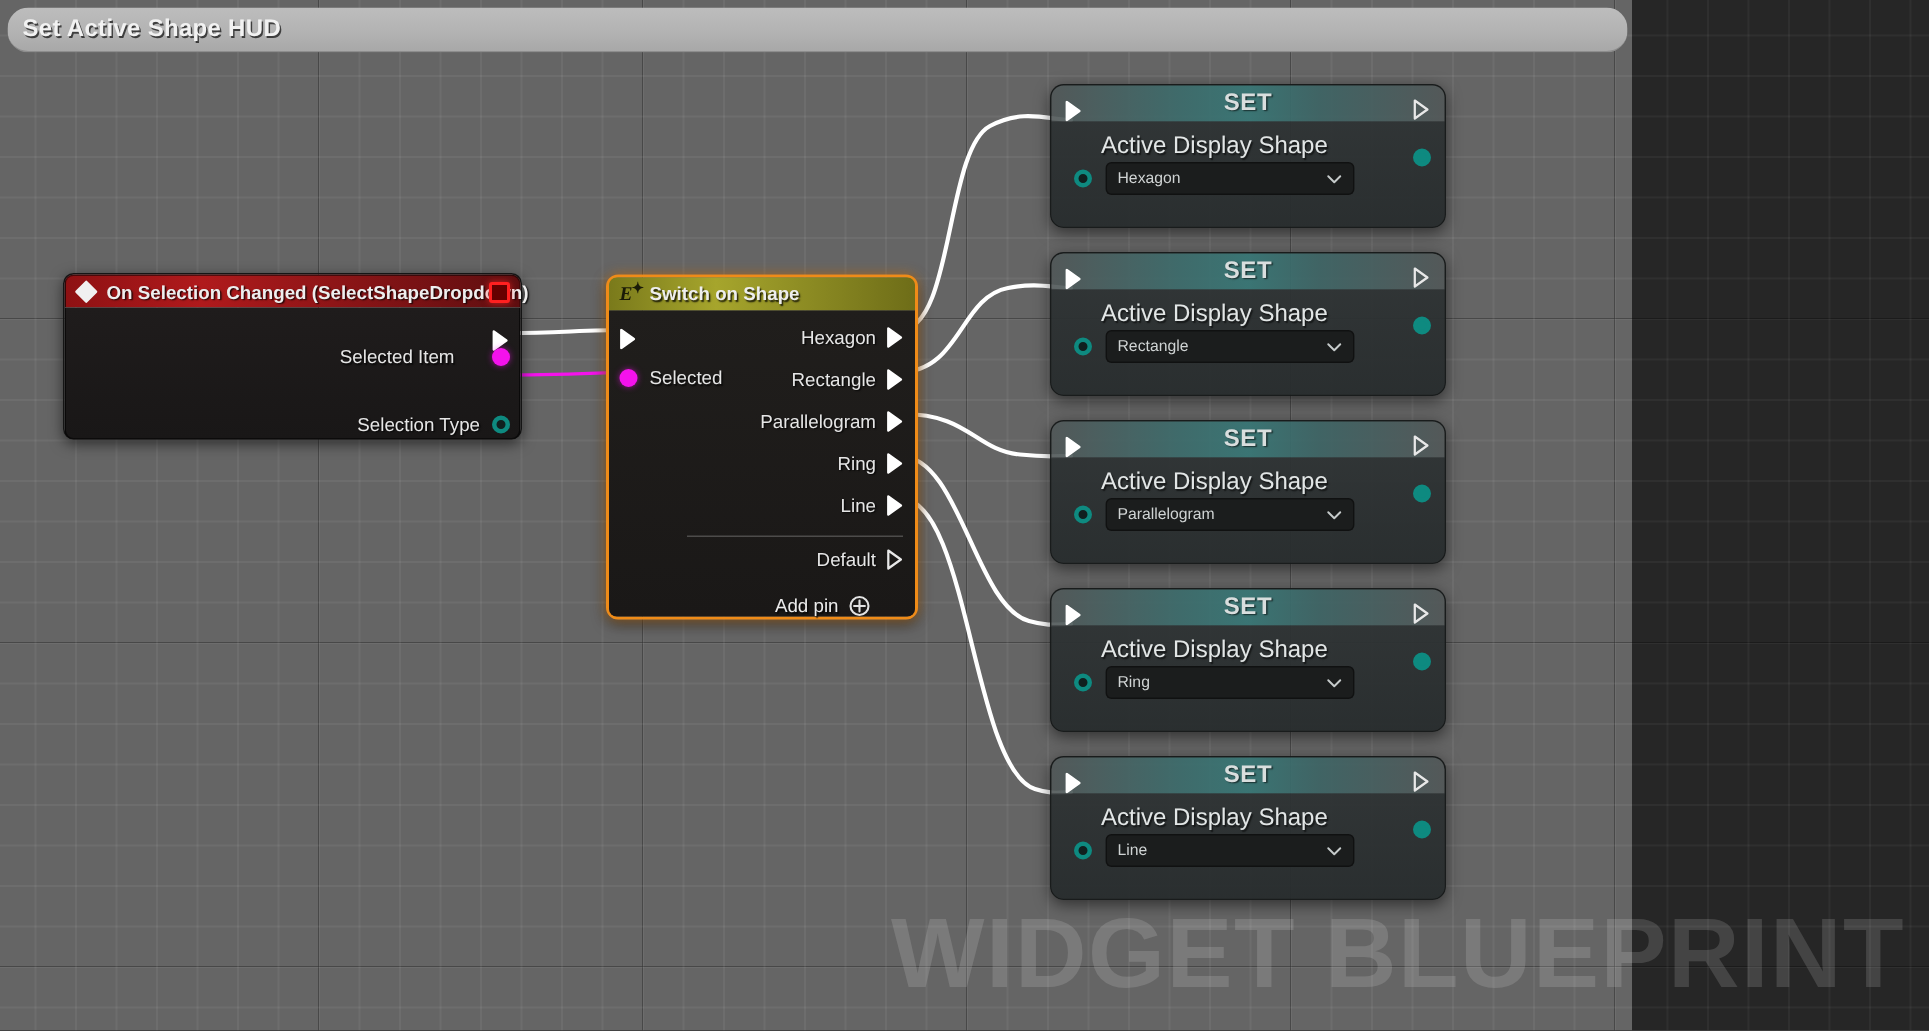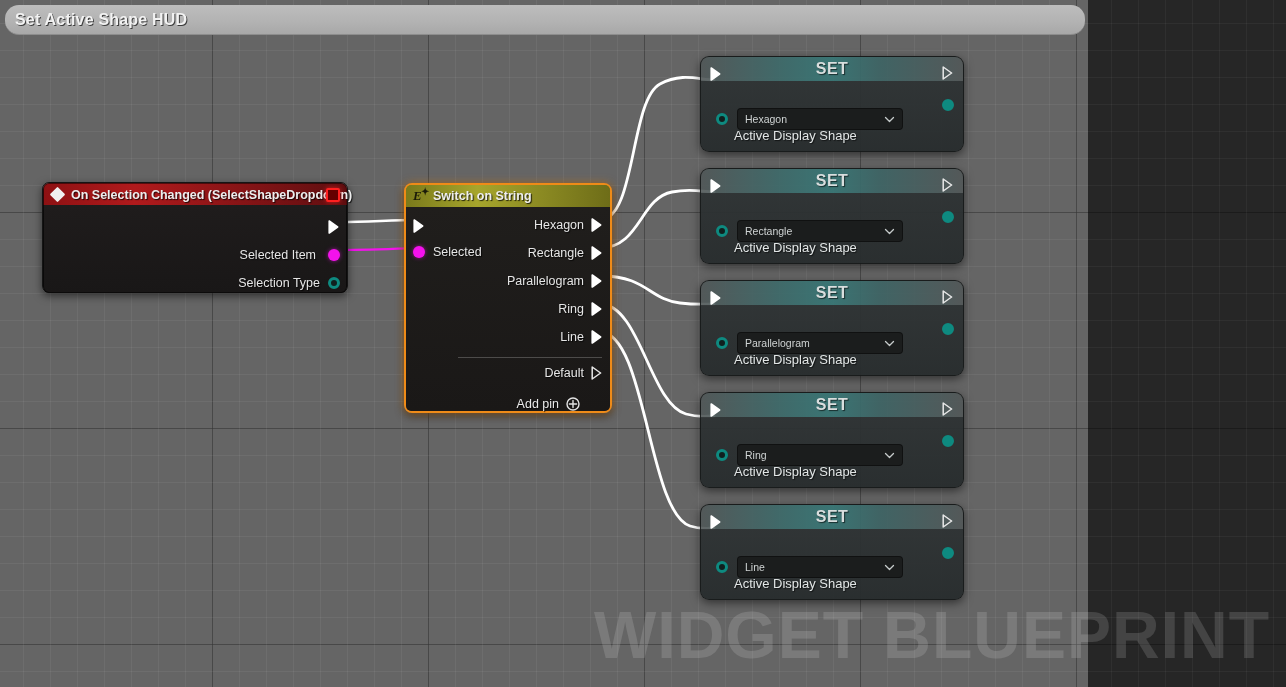--- a/index.html
+++ b/index.html
@@ -216,25 +216,24 @@
     letter-spacing: 0.4px;
   }
   .set-node .node-body {
     height: 70px;
     background: linear-gradient(to bottom, rgba(48,53,54,0.72), rgba(40,45,46,0.78));
     border-radius: 0 0 8px 8px;
   }
   .set-prop-label {
     position: absolute;
     left: 33px; top: 8px;
-    font-size: 13px;
+    font-size: 16px;
     color: #e2e6e6;
     text-shadow: 1px 1px 1px rgba(0,0,0,0.6);
     white-space: nowrap;
-    margin-top: 39px;
   }
   .combo {
     position: absolute;
     left: 36px; top: 27px;
     width: 166px; height: 22px;
     background: #1b1d1d;
     border-radius: 4px;
     display: flex;
     align-items: center;
     padding: 0 7px;
@@ -346,39 +345,39 @@
       <span class="ev-stop-btn"></span>
     </div>
     <div class="node-body">
 
       <div class="pin-row" style="right:6px; top:15px;">
         <svg class="exec" viewBox="0 0 12 14">
           <path d="M1.2 1 L9.6 7 L1.2 13 Z" fill="#ffffff" stroke="#ffffff" stroke-width="1.6" stroke-linejoin="round"></path>
         </svg>
       </div>
 
-      <div class="pin-row" style="right:6px; top:43px; gap:12px;margin-left:28px;">
+      <div class="pin-row" style="right:6px; top:26px; gap:25px;margin-left:28px;">
         <span class="pin-label">Selected Item</span>
         <span class="dot magenta-solid"></span>
       </div>
 
       <div class="pin-row" style="right:6px; top:71px; gap:8px;">
         <span class="pin-label">Selection Type</span>
         <span class="dot teal-hollow"></span>
       </div>
     </div>
   </div>
 
   <div class="node switch-node">
     <div class="node-header">
       <span class="sw-icon">
         <span class="e">E</span>
           <span class="star">✦</span>
       </span>
-      <span class="node-title">Switch on String</span>
+      <span class="node-title">Switch on Shape</span>
     </div>
     <div class="node-body">
 
       <div class="pin-row" style="left:7px; top:12px;">
         <svg class="exec" viewBox="0 0 12 14">
           <path d="M1.2 1 L9.6 7 L1.2 13 Z" fill="#ffffff" stroke="#ffffff" stroke-width="1.6" stroke-linejoin="round"></path>
         </svg>
       </div>
 
       <div class="pin-row" style="left:7px; top:38px; gap:8px;">

